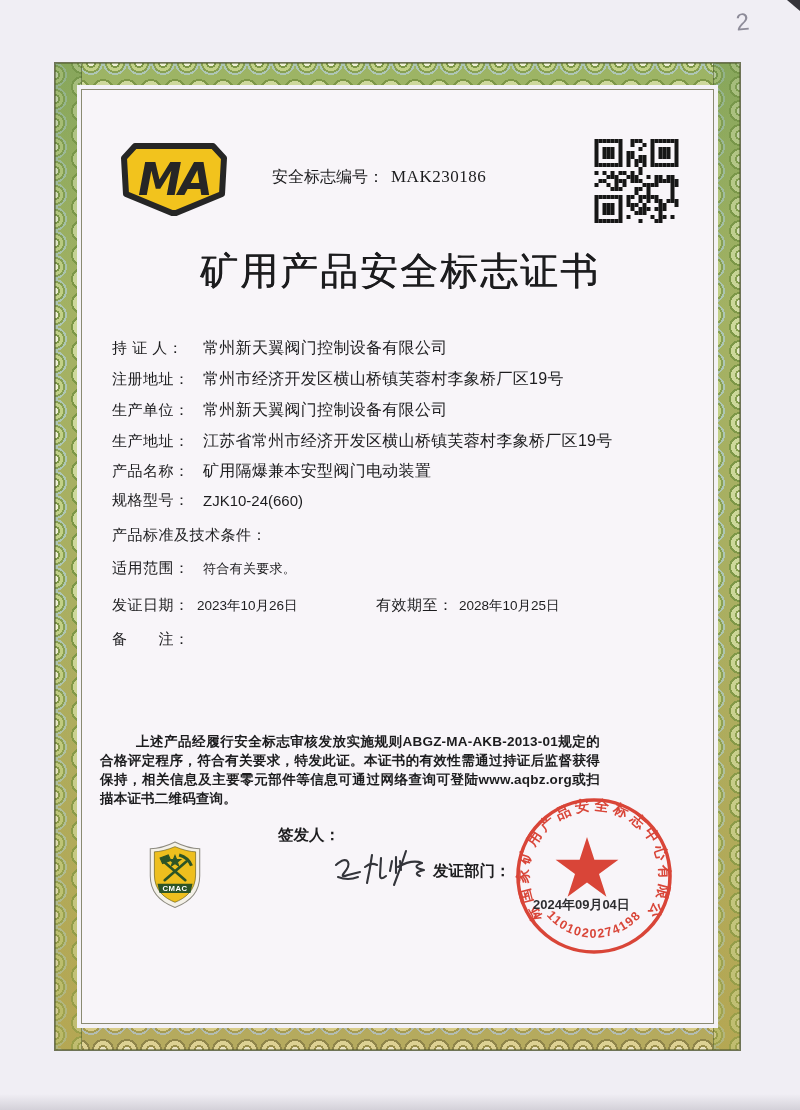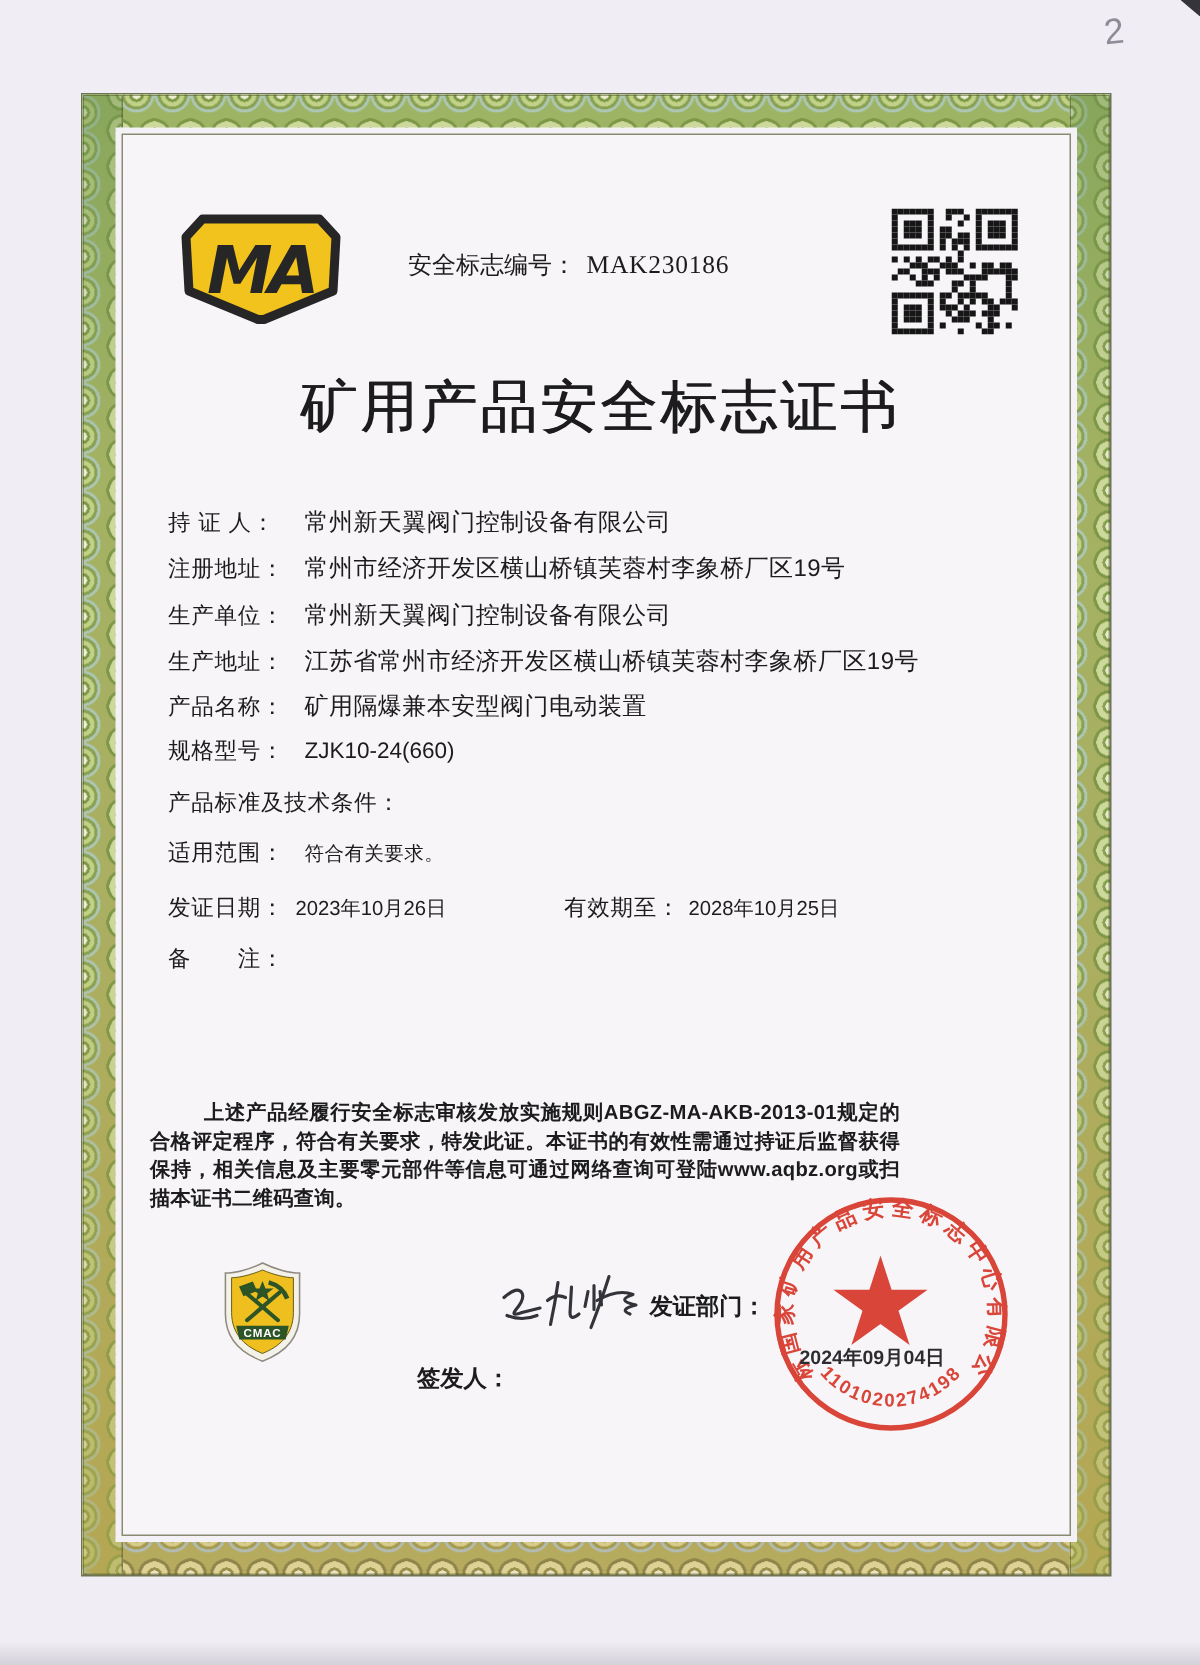--- a/index.html
+++ b/index.html
@@ -55,21 +55,21 @@
   .dlabel{width:85px;font-size:15px;letter-spacing:.5px;}
   .dlabel2{width:83px;font-size:15px;letter-spacing:.5px;margin-left:19px;}
   .dval{width:160px;font-size:13.5px;letter-spacing:0;padding-top:1px;}
   .dval2{font-size:13.5px;letter-spacing:0;padding-top:1px;}
   .remark{top:630px}
   
   .statement{position:absolute;left:100px;top:732px;width:500px;font-size:13.5px;line-height:19px;
     font-weight:bold;text-align:justify;text-indent:36px;letter-spacing:.2px;}
   
   .cmac{position:absolute;left:148px;top:841px;}
-  .signer{position:absolute;left:278px;top:909px;font-size:15.5px;font-weight:bold;}
+  .signer{position:absolute;left:278px;top:825px;font-size:15.5px;font-weight:bold;}
   .dept{position:absolute;left:433px;top:861px;font-size:15.5px;font-weight:bold;}
   .sig{position:absolute;left:332px;top:843px;}
   .seal{position:absolute;left:505px;top:793px;opacity:.93;mix-blend-mode:multiply;}
   .seal .ring-text{font-size:14.5px;letter-spacing:4px;font-weight:bold;fill:#dd3a2a;}
   .seal .num-text{font-size:12.5px;letter-spacing:1.4px;font-weight:bold;fill:#dd3a2a;}
   .seal .seal-date{font-size:13px;font-weight:bold;fill:#1d1d20;}
   
   .pagenum{position:absolute;left:736px;top:8px;font-size:24px;color:#8e8c99;transform:rotate(-6deg);}
   .scan-edge{position:absolute;right:0;top:0;width:13px;height:11px;background:#35343a;
     clip-path:polygon(100% 0,0 0,100% 100%);}

